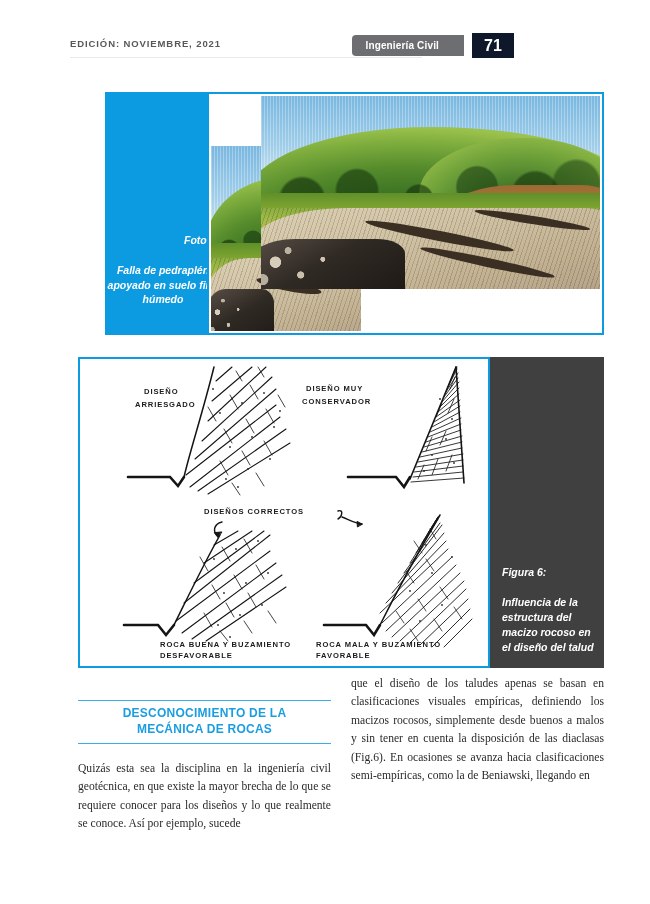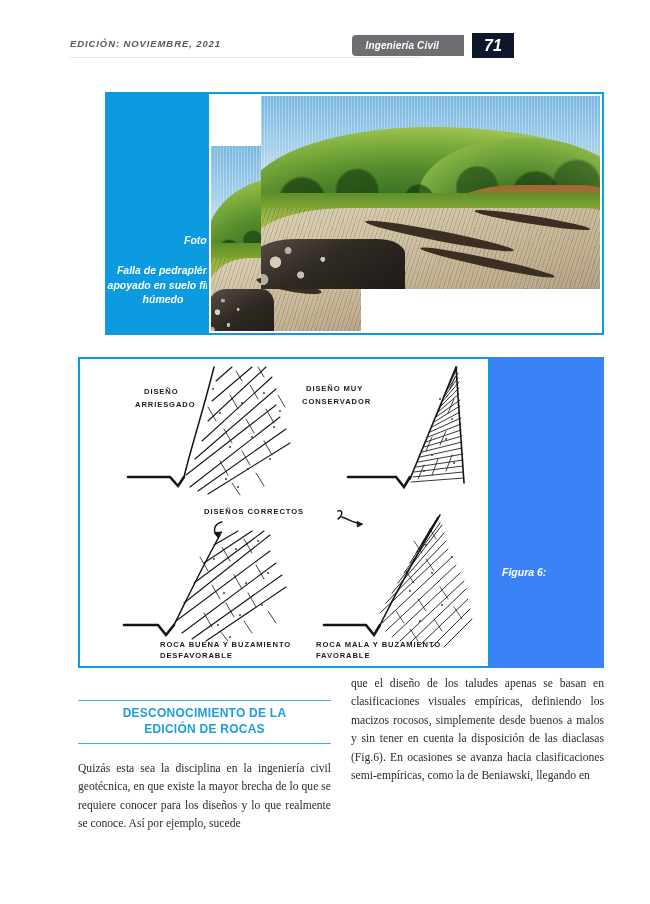--- a/index.html
+++ b/index.html
@@ -12,21 +12,21 @@
     height: 904px;
     position: relative;
     font-family: "Liberation Sans", sans-serif;
     overflow: hidden;
   }
 
   
   .page-header {
     position: absolute;
     left: 0; top: 0;
-    width: 524px; height: 80px; font-style: italic;
+    width: 524px; height: 80px;
   }
   .edition-label {
     position: absolute;
     left: 70px; top: 38px;
     font-size: 9.5px;
     letter-spacing: 0.9px;
     color: #58585a;
     font-weight: 600;
     white-space: nowrap;
   }
@@ -228,21 +228,21 @@
     width: 412px; height: 311px;
     border: 2px solid #0c9ae1;
     box-sizing: border-box;
     background: #ffffff;
     overflow: hidden;
   }
   .figure-caption-panel {
     position: absolute;
     left: 412px; top: 0;
     width: 114px; height: 311px;
-    background: #3b82f6;
+    background: #404040;
     color: #ffffff;
     font-style: italic;
     font-weight: 700;
     font-size: 10.5px;
     line-height: 15px;
   }
   .figure-caption-label {
     position: absolute;
     left: 12px; top: 208px;
     white-space: nowrap;
@@ -559,28 +559,29 @@
       <text class="fig-label" x="80" y="288">ROCA BUENA Y BUZAMIENTO</text>
       <text class="fig-label" x="80" y="299">DESFAVORABLE</text>
 
       <text class="fig-label" x="236" y="288">ROCA MALA Y BUZAMIENTO</text>
       <text class="fig-label" x="236" y="299">FAVORABLE</text>
     </svg>
   </div>
 
   <div class="figure-caption-panel">
     <div class="figure-caption-label">Figura 6:</div>
+    <div class="figure-caption-text">Influencia de la estructura del macizo rocoso en el diseño del talud</div>
   </div>
 </div>
 
 <div class="section-head">
   <div class="rule"></div>
   <h2>
     <span>DESCONOCIMIENTO DE LA</span><br>
-    <span>EDICIÓN DE ROCAS</span>
+    <span>MECÁNICA DE ROCAS</span>
   </h2>
   <div class="rule bottom"></div>
 </div>
 
 <div class="col body-left-text">
   <p>Quizás esta sea la disciplina en la ingeniería civil geotécnica, en que existe la mayor brecha de lo que se requiere conocer para los diseños y lo que realmente se conoce. Así por ejemplo, sucede</p>
 </div>
 
 <div class="col col-right">
   <p>que el diseño de los taludes apenas se basan en clasificaciones visuales empíricas, definiendo los macizos rocosos, simplemente desde buenos a malos y sin tener en cuenta la disposición de las diaclasas (Fig.6). En ocasiones se avanza hacia clasificaciones semi-empíricas, como la de Beniawski, llegando en</p>

